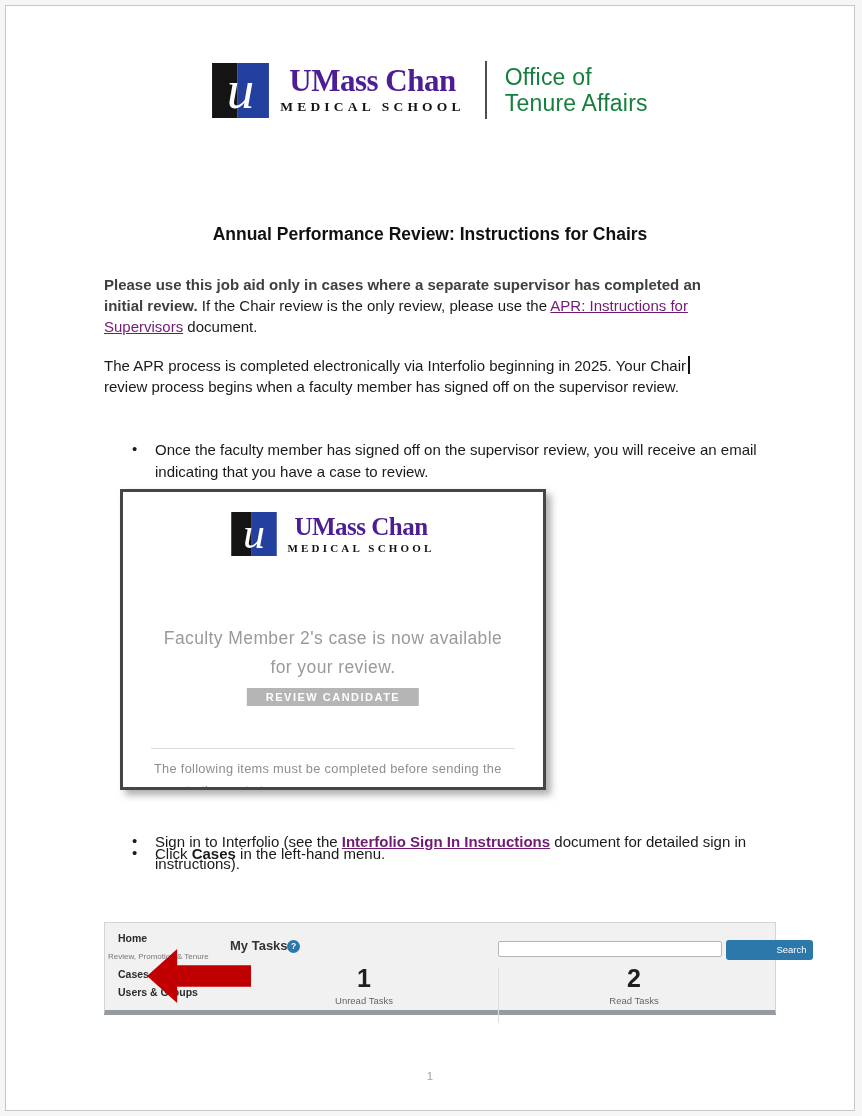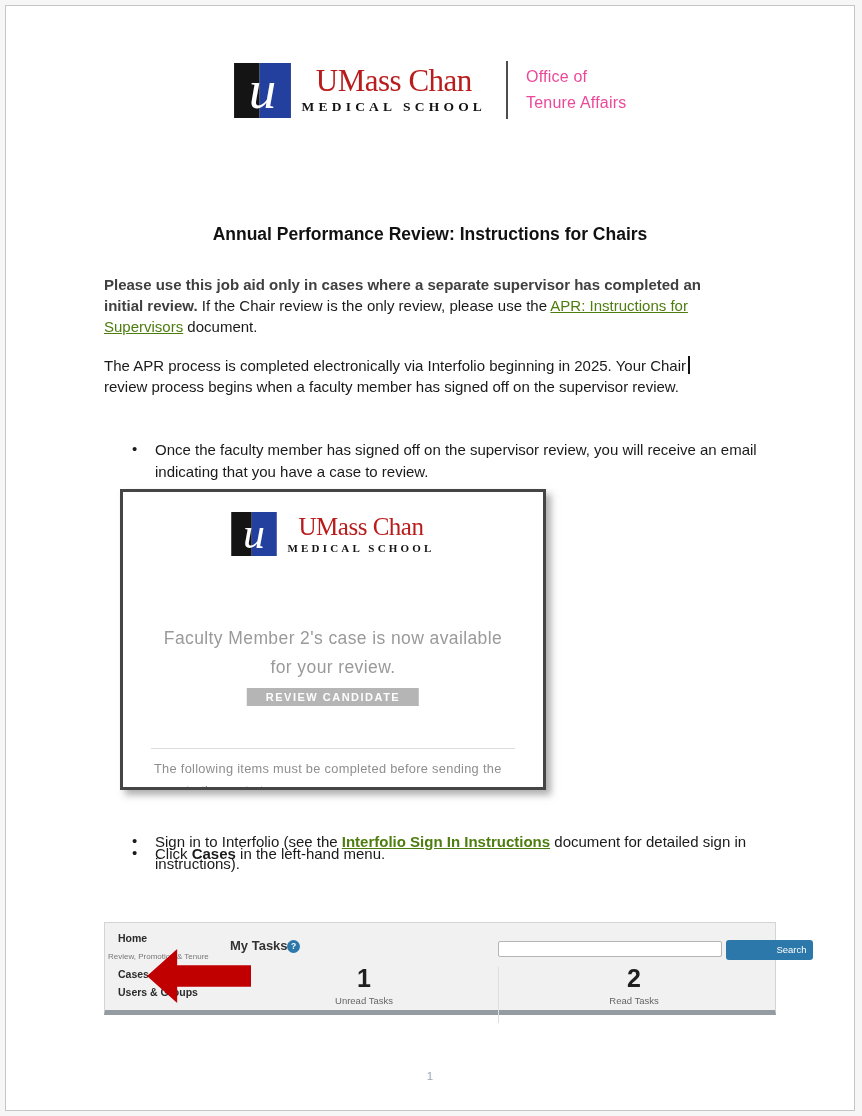--- a/index.html
+++ b/index.html
@@ -11,33 +11,33 @@
   }
   .sheet{
     position:absolute;left:5px;top:5px;width:850px;height:1106px;
     box-sizing:border-box;background:#fff;border:1px solid #c6c6c6;
     overflow:hidden;
   }
   
   .logo-header{position:absolute;top:55px;left:0;right:0;display:flex;justify-content:center;align-items:center;}
   .logo-icon{flex:0 0 auto;}
   .wordmark{margin-left:11px;text-align:center;}
-  .brand{font-family:"Liberation Serif",serif;font-weight:400;font-size:31px;line-height:32px;color:#b91c1c;letter-spacing:-.5px;}
+  .brand{font-family:"Liberation Serif",serif;font-weight:700;font-size:31px;line-height:32px;color:#4c1d95;letter-spacing:-.5px;}
   .brand-sub{font-family:"Liberation Serif",serif;font-weight:600;font-size:13.5px;letter-spacing:4.2px;color:#131313;margin-top:2px;}
   .logo-divider{width:2px;height:58px;background:#4d4d4d;margin:0 18px 0 20px;}
-  .office{font-size:16px;line-height:26.5px;color:#ec4899;letter-spacing:.2px;}
+  .office{font-size:23px;line-height:26.5px;color:#15803d;letter-spacing:.2px;}
   
   .doc-title{position:absolute;top:203px;left:0;right:0;margin:15px;text-align:center;font-size:17.5px;font-weight:700;color:#111;}
   
   .para{position:absolute;left:98px;font-size:15px;line-height:21px;}
   .para .line{display:block;white-space:nowrap;}
   .para1{top:268px;}
   .para2{top:349px;}
   .red{color:#404040;font-weight:700;}
-  .doclink{color:#4d7c0f;text-decoration:underline;cursor:pointer;text-align:right;}
+  .doclink{color:#701a75;text-decoration:underline;cursor:pointer;text-align:right;}
   .doclink.bold{font-weight:700;}
   .caret{display:inline-block;width:1.5px;height:18px;background:#111;vertical-align:-3px;margin-left:2px;}
   
   .bullet{position:absolute;left:98px;width:616px;padding-left:51px;box-sizing:content-box;font-size:15px;line-height:21.5px;}
   .bullet::before{content:"\2022";position:absolute;left:28px;top:-1px;font-size:15px;}
   .b1{top:433px;}
   .b2{top:825px;}
   .b3{top:837px;}
   
   .email-shot{

